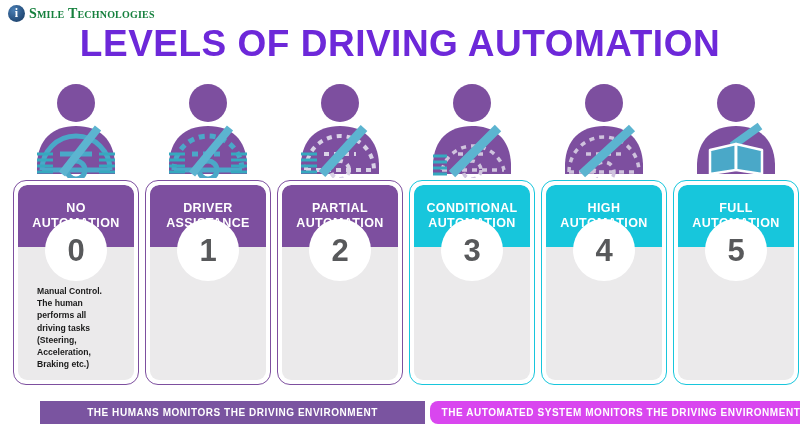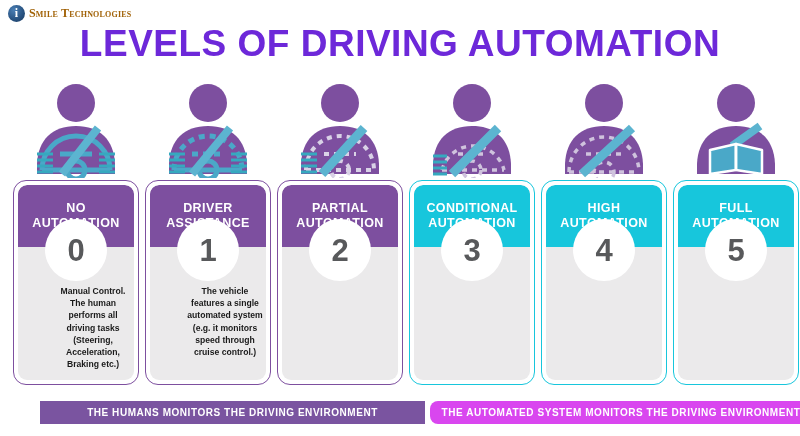--- a/index.html
+++ b/index.html
@@ -38,22 +38,22 @@
   .logo-badge span {
     color: #ffffff;
     font-size: 12px;
     font-weight: bold;
     font-family: "Liberation Serif", serif;
     line-height: 1;
     position: relative;
     top: -1px;
   }
   .logo-text {
-    color: #a16207;
-    font-size: 12px;
+    color: #15803d;
+    font-size: 14px;
     font-weight: bold;
     letter-spacing: 0.2px;
     font-variant: small-caps;
     font-family: "Liberation Serif", serif;
     white-space: nowrap;
   }
 
   
   .title {
     position: absolute;
@@ -151,25 +151,24 @@
   .num-circle span {
     color: #58595b;
     font-size: 31px;
     font-weight: bold;
     line-height: 1;
   }
 
   .card-body {
     position: absolute;
     top: 100px;
-    left: 17px;
+    left: 0;
     width: 100%;
     padding: 0 19px;
     box-sizing: border-box;
-    text-align: center;
   }
   .card-body p {
     margin: 0;
     color: #1a1a1a;
     font-size: 8.6px;
     font-weight: bold;
     line-height: 1.42;
   }
 
   
@@ -277,23 +276,20 @@
       <line x1="36" y1="92" x2="74" y2="46" stroke="#5cb4d0" stroke-width="8"></line>
     </svg>
     <div class="card">
       <div class="card-inner">
         <div class="card-head">
           <div class="card-head-label">DRIVER ASSISTANCE</div>
         </div>
         <div class="num-circle">
           <span>1</span>
         </div>
-        <div class="card-body">
-          <p>The vehicle features a single automated system (e.g. it monitors speed through cruise control.)</p>
-        </div>
       </div>
     </div>
   </div>
 
   <div class="col">
     <svg class="figure" viewBox="0 0 104 96">
       <circle cx="52" cy="21" r="19" fill="#7d4f9f"></circle>
       <path d="M52 44 C28 44 14 58 13 82 L13 92 L91 92 L91 82 C90 58 76 44 52 44 Z" fill="#7d4f9f"></path>
       <path d="M18 88 A34 34 0 0 1 86 88" fill="none" stroke="#d9d2e6" stroke-width="4" stroke-dasharray="5 5"></path>
       <line x1="18" y1="88" x2="86" y2="88" stroke="#d9d2e6" stroke-width="4" stroke-dasharray="5 5"></line>

